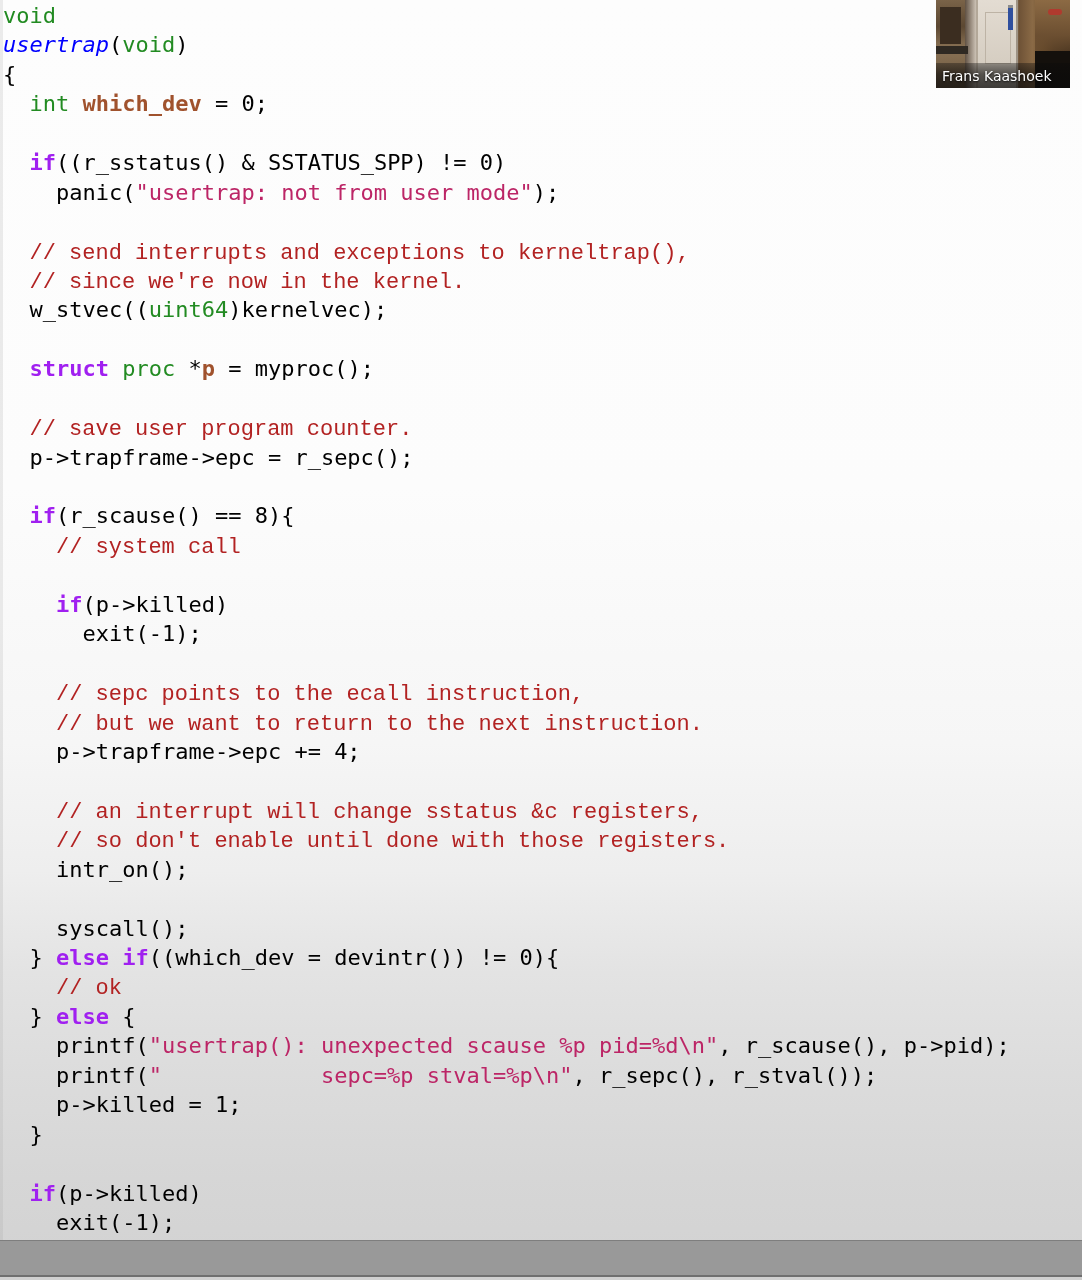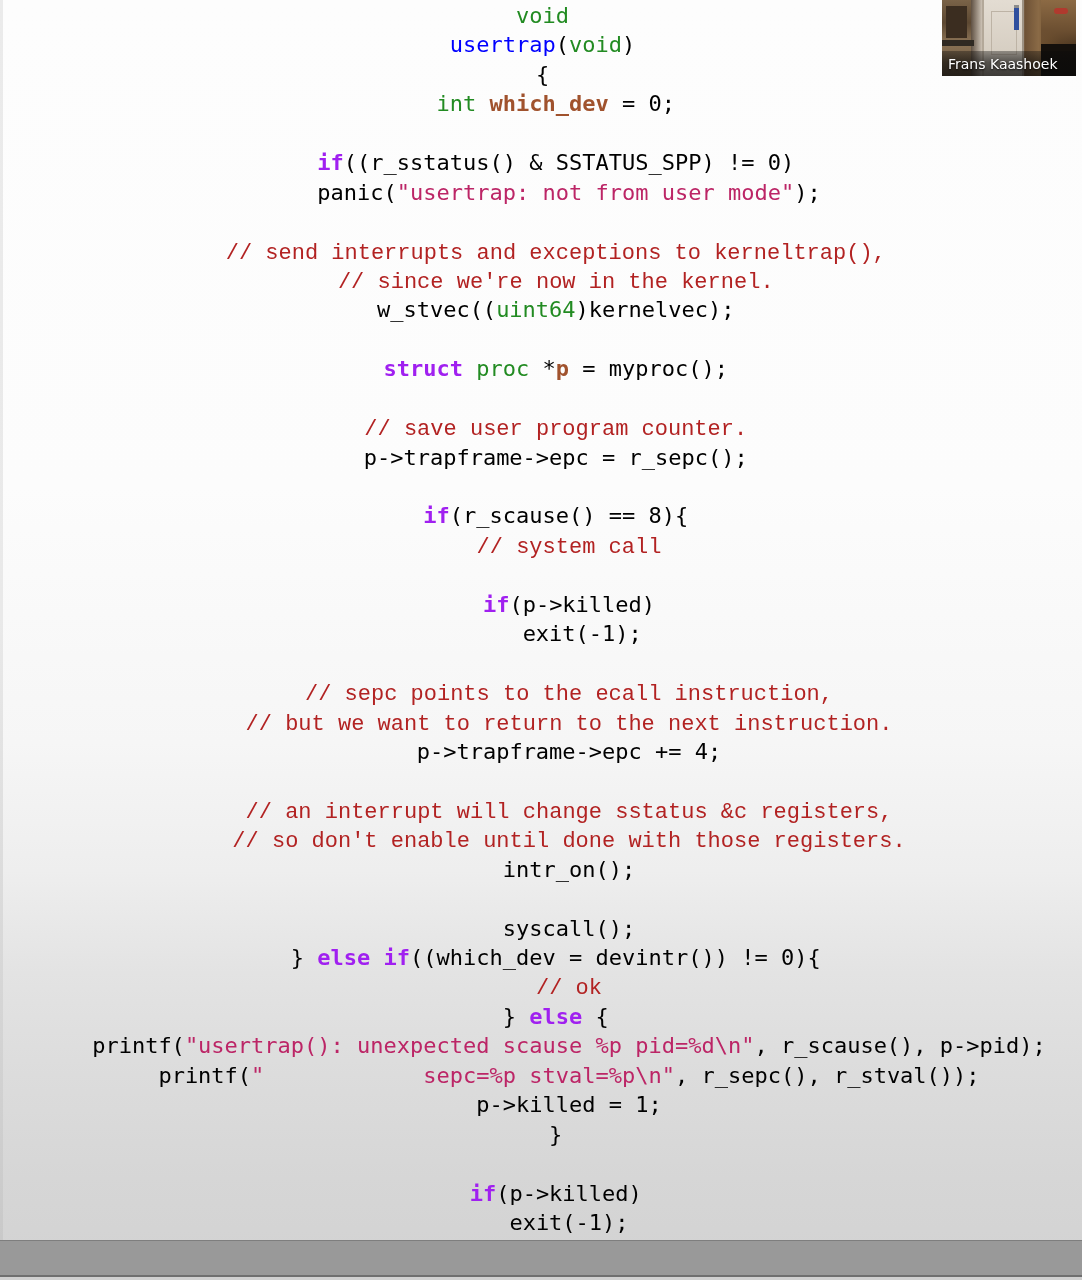--- a/index.html
+++ b/index.html
@@ -15,21 +15,20 @@
     background: linear-gradient(180deg,
         #fdfdfd 0%,
         #fcfcfc 38%,
         #f6f6f6 58%,
         #eeeeee 68%,
         #e3e3e3 76%,
         #dcdcdc 84%,
         #d6d6d6 92%,
         #d2d2d2 100%);
     font-family: "DejaVu Sans Mono", "Liberation Mono", monospace;
-    text-align: center;
   }
   
   #fringe {
     position: absolute;
     left: 0; top: 0;
     width: 3px;
     height: 1240px;
     background: linear-gradient(180deg, #ebebeb 0%, #e9e9e9 50%, #c9c9c9 100%);
   }
   #code {
@@ -42,21 +41,21 @@
     box-sizing: border-box;
     font-size: 22px;
     line-height: 29.45px;
     white-space: pre;
     color: #000000;
     letter-spacing: 0px;
   }
   .ln { display: block; height: 29.45px; }
   .kw   { color: #a020f0; font-weight: bold; }
   .typ  { color: #228b22; }
-  .fn   { color: #0000ff; }
+  .fn   { color: #0000ff; font-style: italic; }
   .var  { color: #a0522d; font-weight: bold; }
   .cmt  { color: #b22222; font-family: Liberation Mono, monospace; }
   .str  { color: #bc2566; }
 
   
   #modeline {
     position: absolute;
     left: 0;
     top: 1240px;
     width: 1082px;
@@ -78,24 +77,24 @@
     left: 0;
     top: 1277px;
     width: 1082px;
     height: 3px;
     background: #d0d0d0;
   }
 
   
   #webcam {
     position: absolute;
-    right: 6px;
+    right: 12px;
     top: 0;
     width: 134px;
-    height: 76px;
+    height: 88px;
     overflow: hidden;
     background: #2a2320;
   }
   #webcam .scene { position: absolute; inset: 0; }
   #webcam .wall {
     position: absolute; left: 0; top: 0; right: 0; bottom: 0;
     background: linear-gradient(90deg,
       #6b5a49 0%, #7d6a55 12%, #4a3a2c 20%,
       #cdc3b6 30%, #dad2c7 38%, #d8d0c4 52%,
       #bdb2a4 58%, #6e5236 62%, #8a6a46 72%,

